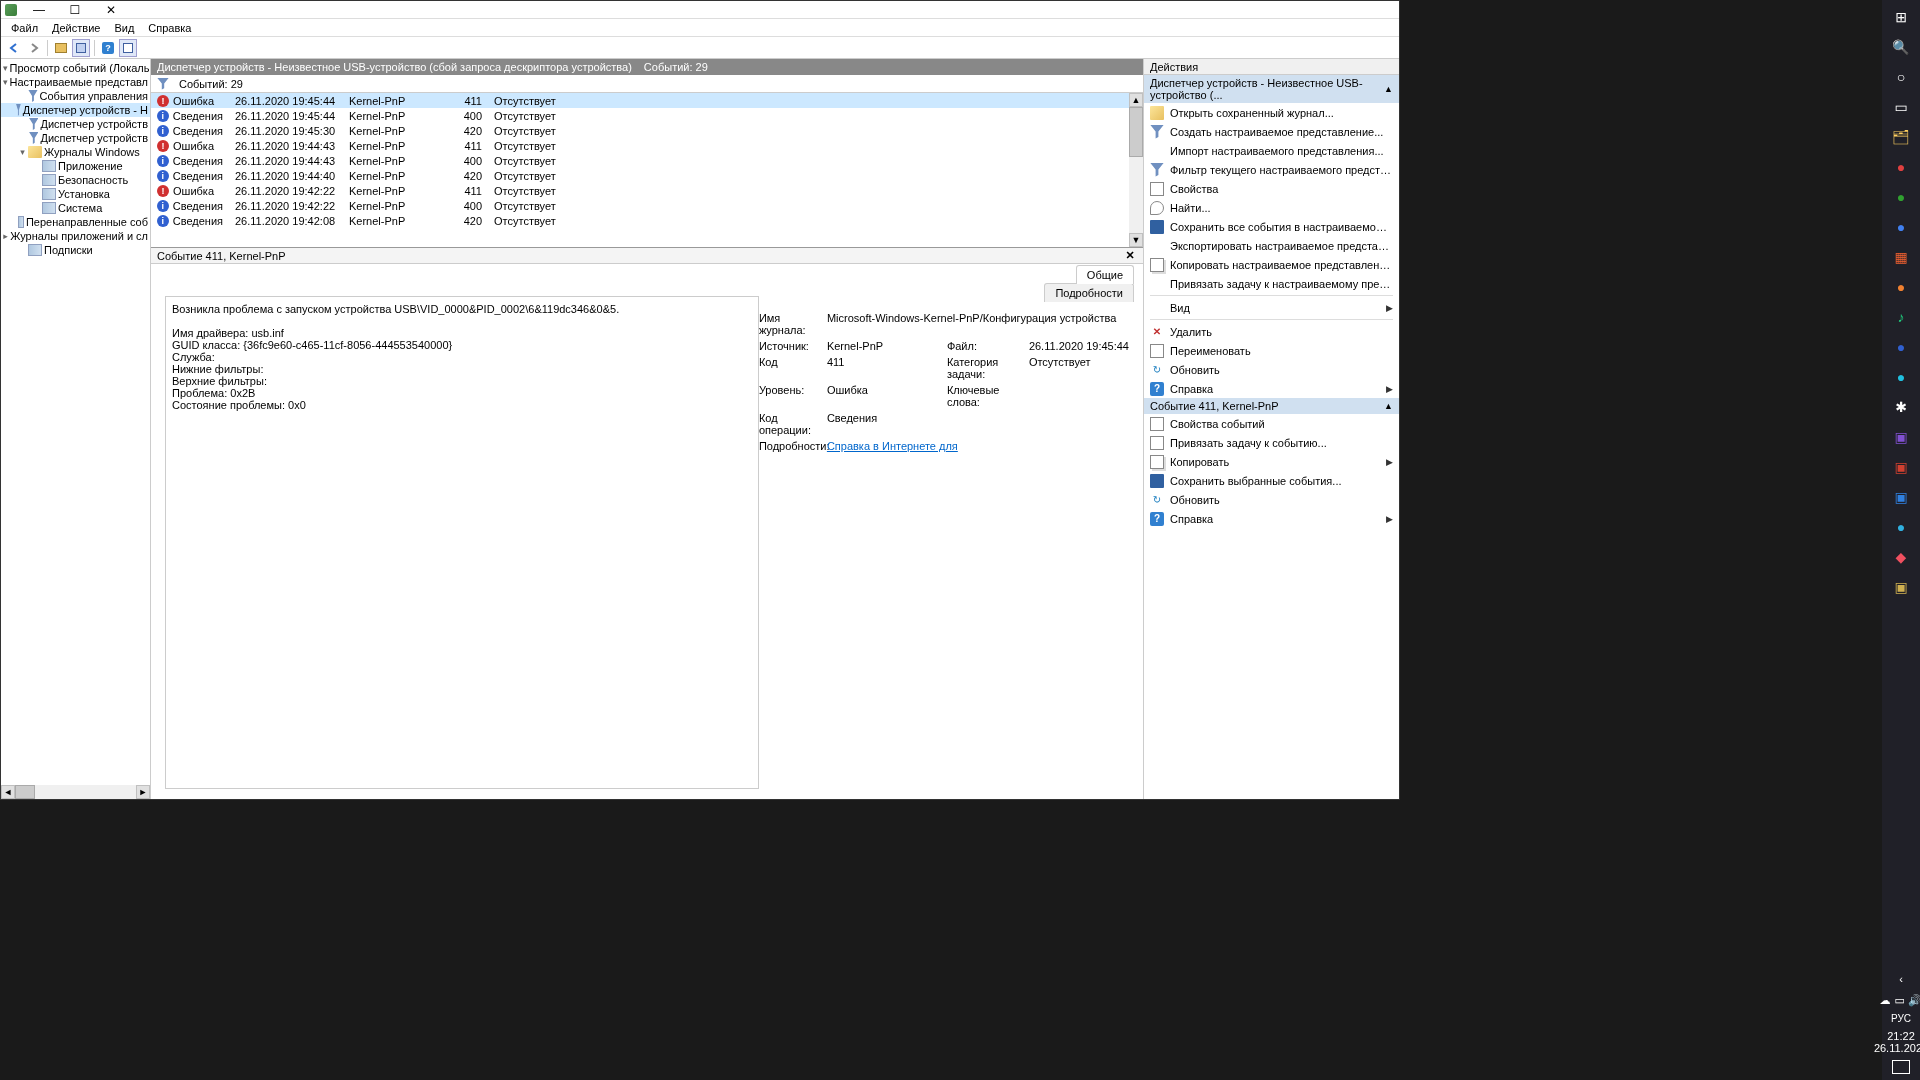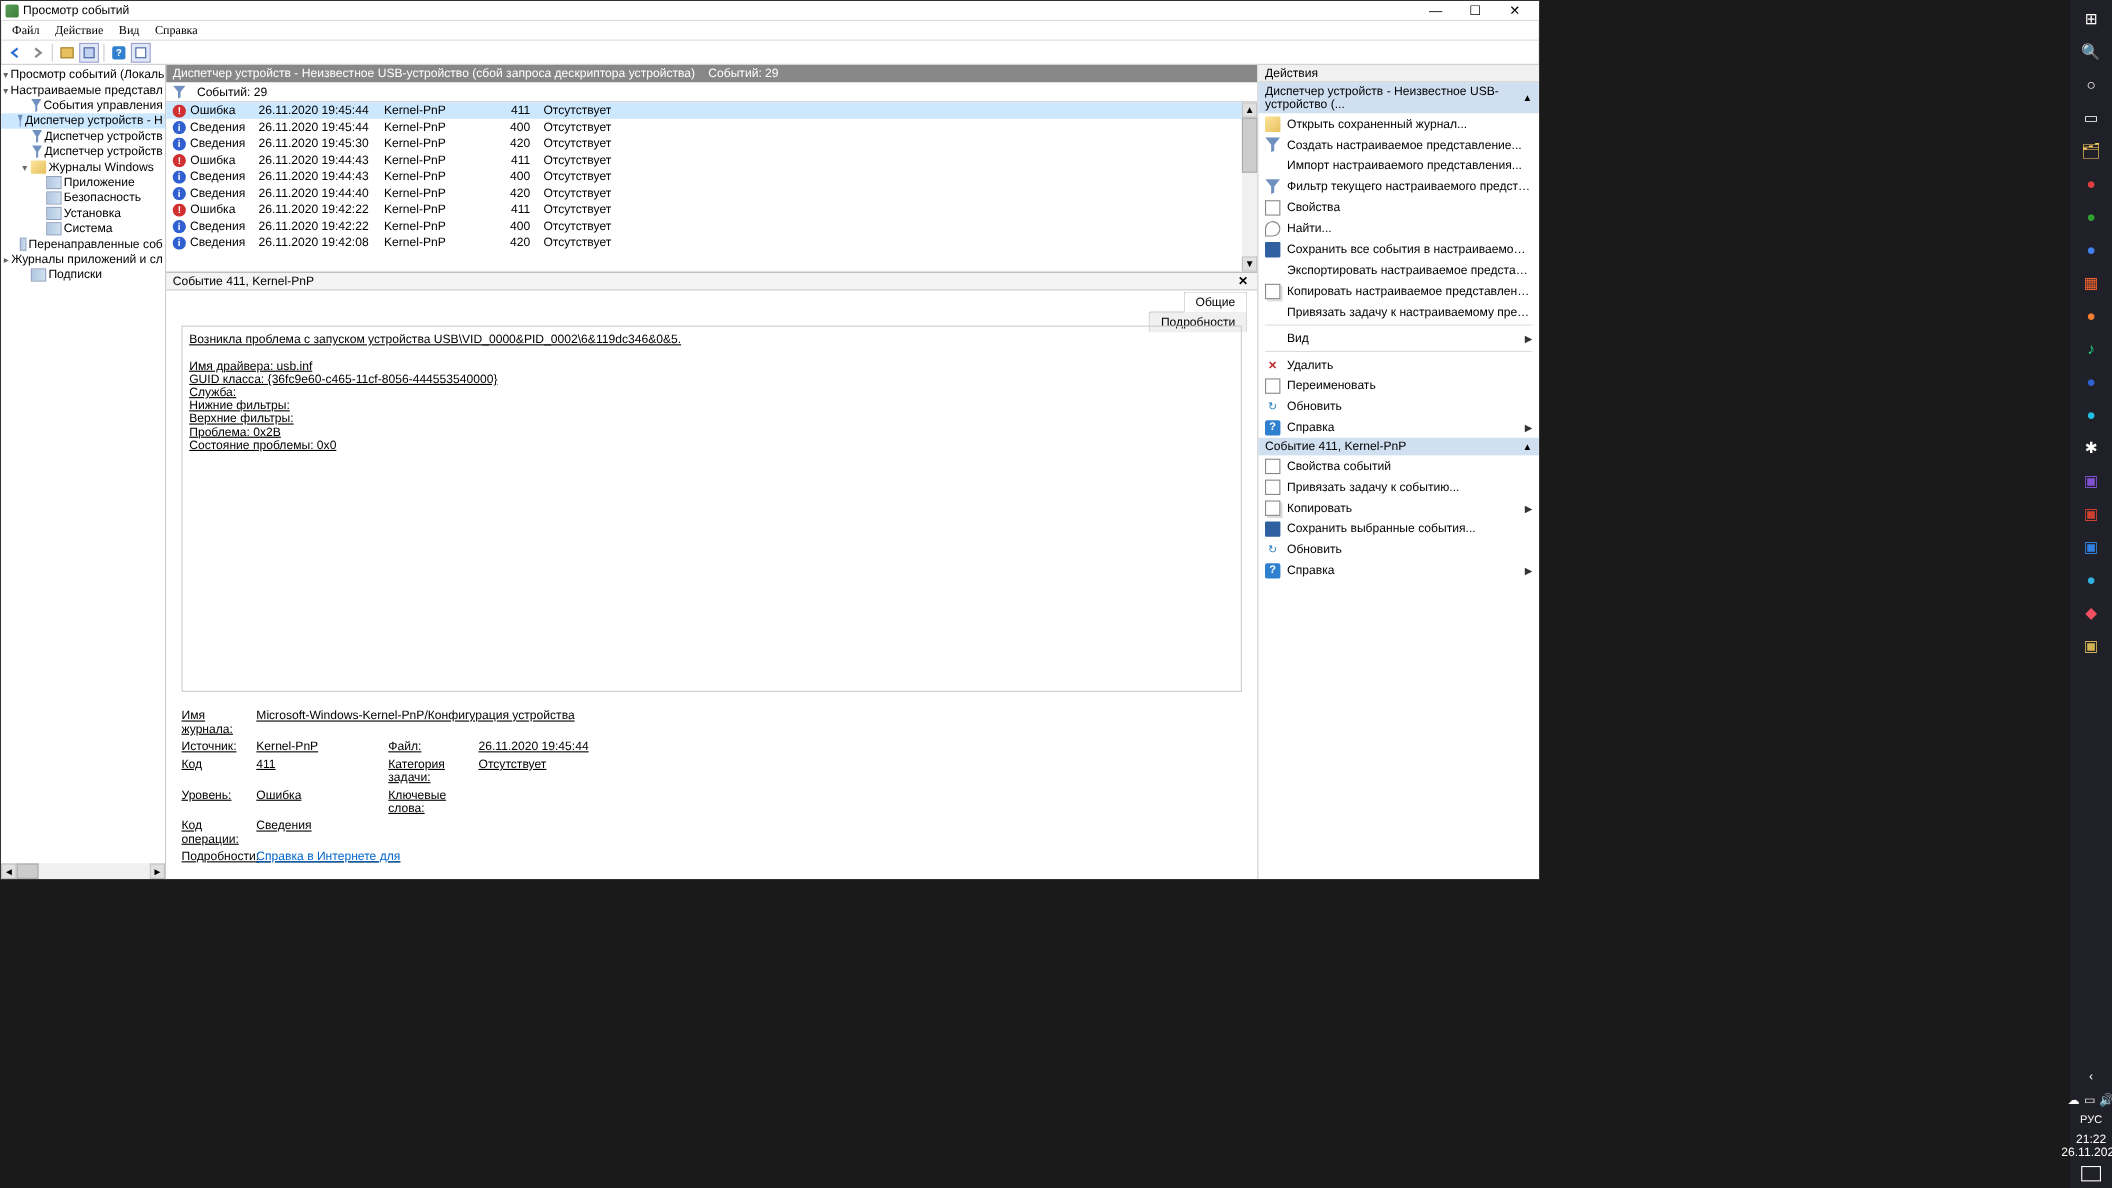--- a/index.html
+++ b/index.html
@@ -5,21 +5,21 @@
 * { box-sizing: border-box; margin: 0; padding: 0; font-family: "Segoe UI", Tahoma, sans-serif; font-size: 11px; }
 html, body { width: 1920px; height: 1080px; overflow: hidden; background: #000; }
 .desktop { width: 1920px; height: 1080px; position: relative; background: #1a1a1a; }
 .window { position: absolute; left: 0; top: 0; width: 1400px; height: 800px; background: #fff; border: 1px solid #333; display: flex; flex-direction: column; }
 .titlebar { height: 18px; background: #fff; display: flex; align-items: center; padding: 0 4px; border-bottom: 1px solid #ddd; }
 .titlebar-icon { width: 12px; height: 12px; background: linear-gradient(135deg, #5a9e5a 0%, #3a7e3a 100%); margin-right: 4px; border-radius: 2px; }
 .titlebar-text { flex: 1; font-size: 11px; }
 .titlebar-btns { display: flex; }
 .titlebar-btn { width: 36px; height: 18px; display: flex; align-items: center; justify-content: center; font-size: 12px; cursor: pointer; }
 .menubar { height: 18px; display: flex; align-items: center; padding: 0 4px; border-bottom: 1px solid #ddd; gap: 2px; }
-.menubar-item { padding: 0 6px; cursor: pointer; font-family: Liberation Serif, serif; }
+.menubar-item { padding: 0 6px; cursor: pointer; }
 .toolbar { height: 22px; display: flex; align-items: center; padding: 0 4px; border-bottom: 1px solid #ccc; gap: 2px; }
 .toolbar-btn { width: 18px; height: 18px; display: flex; align-items: center; justify-content: center; cursor: pointer; }
 .toolbar-btn.boxed { border: 1px solid #a0a0d0; background: #e0e8f8; }
 .content-area { flex: 1; display: flex; overflow: hidden; }
 .tree-pane { width: 150px; background: #fff; border-right: 1px solid #ccc; overflow: hidden; position: relative; }
 .tree { padding: 2px 0; }
 .tree-item { display: flex; align-items: center; padding: 0 2px; height: 14px; cursor: pointer; white-space: nowrap; }
 .tree-item.selected { background: #cce8ff; justify-content: space-between; }
 .tree-indent { display: inline-block; }
 .tree-toggle { width: 11px; height: 11px; display: inline-flex; align-items: center; justify-content: center; font-size: 9px; color: #666; cursor: pointer; }
@@ -59,21 +59,21 @@
 .vscroll-arrow { height: 14px; background: #e0e0e0; border: 1px solid #c0c0c0; text-align: center; font-size: 9px; line-height: 12px; }
 .vscroll-track { flex: 1; position: relative; background: #f0f0f0; }
 .vscroll-thumb { position: absolute; top: 0; left: 0; right: 0; height: 50px; background: #ccc; border: 1px solid #aaa; }
 .detail-pane { flex: 1; background: #fff; display: flex; flex-direction: column; overflow: hidden; }
 .detail-header { height: 16px; display: flex; align-items: center; padding: 0 6px; background: #f4f4f4; border-bottom: 1px solid #ccc; }
 .detail-header-text { flex: 1; font-size: 11px; }
 .detail-close { width: 14px; height: 14px; display: flex; align-items: center; justify-content: center; font-weight: bold; cursor: pointer; }
 .detail-tabs { height: 22px; display: flex; align-items: flex-end; padding: 0 8px; flex-direction: column; }
 .detail-tab { padding: 3px 10px; border: 1px solid #ccc; border-bottom: none; background: #f0f0f0; font-size: 11px; cursor: pointer; margin-right: 1px; border-radius: 3px 3px 0 0; }
 .detail-tab.active { background: #fff; position: relative; top: 1px; }
-.detail-body { flex: 1; padding: 10px 14px; overflow: hidden; display: flex; flex-direction: column; text-decoration: underline; }
+.detail-body { flex: 1; padding: 10px 14px; overflow: hidden; display: flex; flex-direction: row; }
 .detail-textbox { border: 1px solid #ccc; padding: 6px; font-size: 11px; white-space: pre-wrap; flex: 1; overflow: auto; }
 .detail-meta { padding-top: 16px; font-size: 11px; }
 .meta-row { display: flex; margin-bottom: 4px; }
 .meta-label { width: 68px; }
 .meta-val { width: 120px; }
 .meta-label2 { width: 82px; }
 .meta-val2 { }
 .meta-link { color: #0066cc; text-decoration: underline; cursor: pointer; }
 .actions-pane { width: 256px; border-left: 1px solid #ccc; background: #fff; display: flex; flex-direction: column; }
 .actions-header { height: 16px; background: #f0f0f0; border-bottom: 1px solid #ccc; padding: 0 6px; display: flex; align-items: center; font-size: 11px; }
@@ -105,21 +105,20 @@
 svg { display: block; }
 </style>
 </head>
 <body>
 
 <div class="desktop">
   <div class="window">
 
     <div class="titlebar">
       <div class="titlebar-icon"></div>
-      <div class="titlebar-text">Просмотр событий</div>
       <div class="titlebar-btns">
         <div class="titlebar-btn">—</div>
         <div class="titlebar-btn">☐</div>
         <div class="titlebar-btn">✕</div>
       </div>
     </div>
 
     <div class="menubar">
       <div class="menubar-item">Файл</div>
       <div class="menubar-item">Действие</div>

